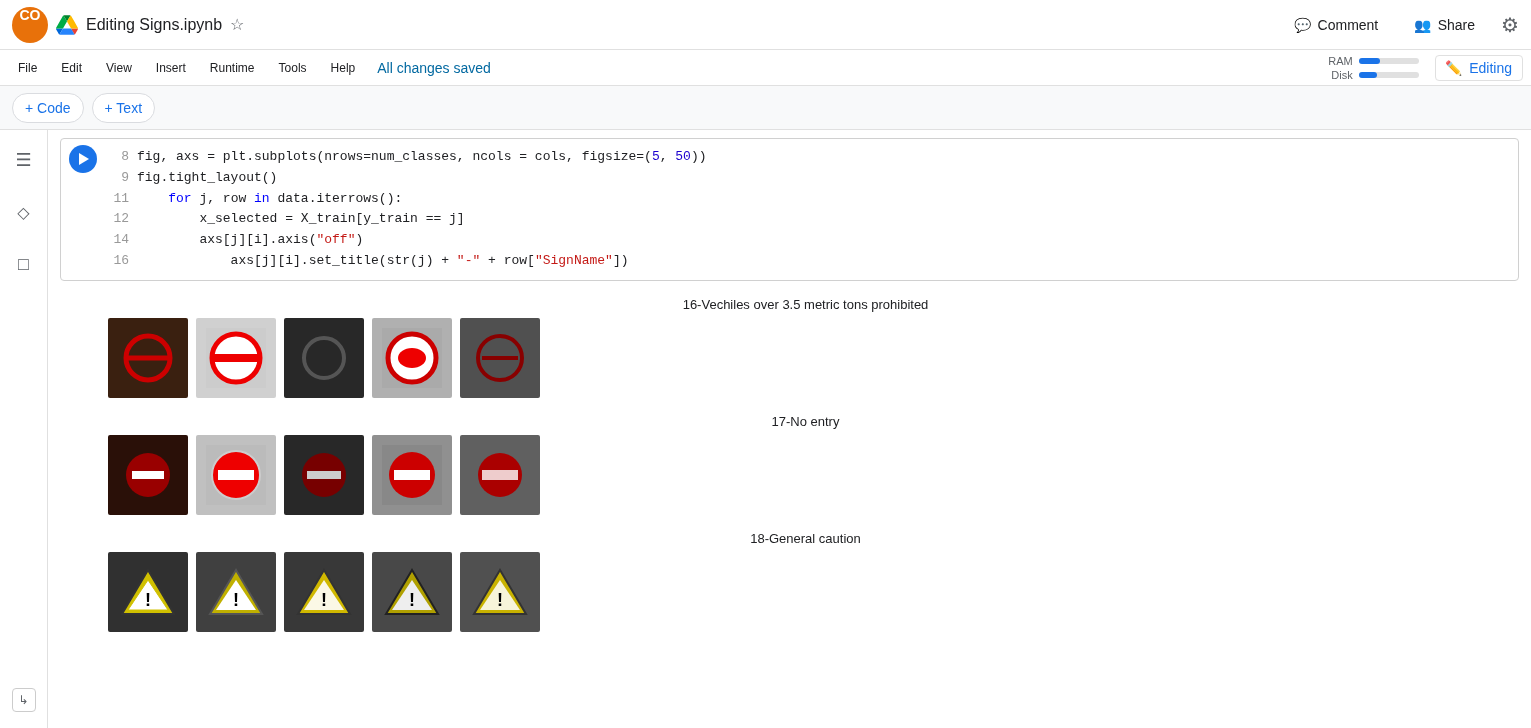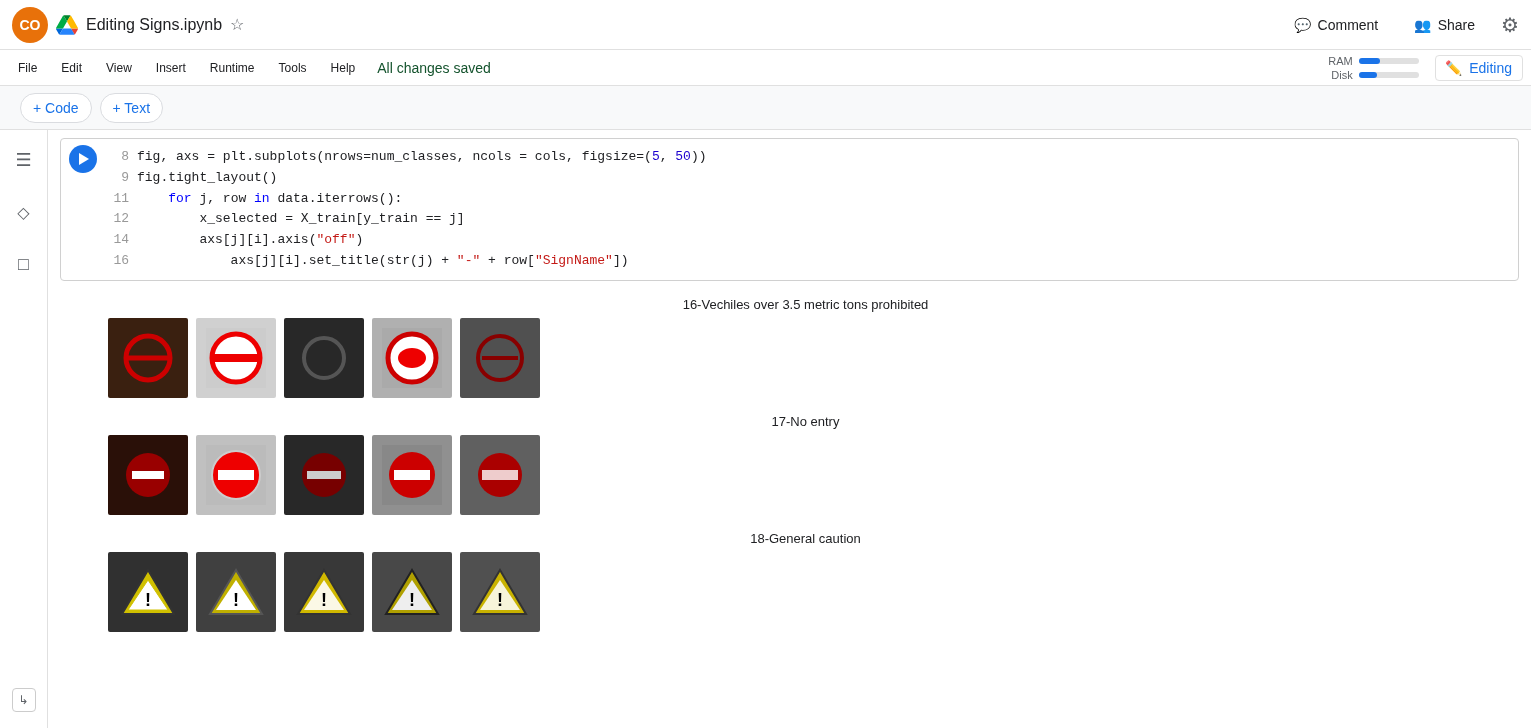--- a/index.html
+++ b/index.html
@@ -11,21 +11,21 @@
       align-items: center;
       height: 50px;
       padding: 0 12px;
       border-bottom: 1px solid #e0e0e0;
       gap: 8px;
     }
     #logo-circle {
       width: 36px; height: 36px;
       background: #e8710a;
       border-radius: 50%;
-      display: flex; align-items: center; justify-content: center;
+      display: flex; align-items: flex-start; justify-content: center;
       color: white; font-weight: bold; font-size: 14px;
       flex-shrink: 0;
     }
     #drive-icon {
       width: 22px; height: 22px;
       flex-shrink: 0;
     }
     #notebook-title {
       font-size: 16px;
       color: #202124;
@@ -57,21 +57,21 @@
       height: 36px;
       padding: 0 8px;
       border-bottom: 1px solid #e0e0e0;
       gap: 4px;
     }
     .menu-item {
       font-size: 12px; color: #202124;
       padding: 4px 10px; cursor: pointer; border-radius: 4px;
     }
     #all-changes-saved {
-      font-size: 14px; color: #14532d;
+      font-size: 14px; color: #0369a1;
       margin-left: 8px;
     }
     #menubar-spacer { flex: 1; }
     #ram-disk-info {
       display: flex; flex-direction: column; align-items: flex-end; gap: 2px;
       font-size: 11px; color: #5f6368;
     }
     .resource-row { display: flex; align-items: center; gap: 6px; }
     .resource-bar-bg { width: 60px; height: 6px; background: #e0e0e0; border-radius: 3px; }
     .resource-bar-fill { height: 6px; background: #1a73e8; border-radius: 3px; }
@@ -79,21 +79,21 @@
       display: flex; align-items: center; gap: 6px;
       font-size: 14px; color: #1a73e8; cursor: pointer;
       padding: 4px 10px; border-radius: 4px; border: 1px solid #e0e0e0;
     }
 
     
     #toolbar {
       display: flex;
       align-items: center;
       height: 44px;
-      padding: 0 20px;
+      padding: 0 12px;
       border-bottom: 1px solid #e0e0e0;
       gap: 8px;
       background: #f8f9fa;
     }
     #add-code-btn, #add-text-btn {
       display: flex; align-items: center; gap: 4px;
       font-size: 14px; color: #1a73e8; cursor: pointer;
       padding: 6px 12px; border-radius: 20px;
       border: 1px solid #dadce0; background: white;
     }

